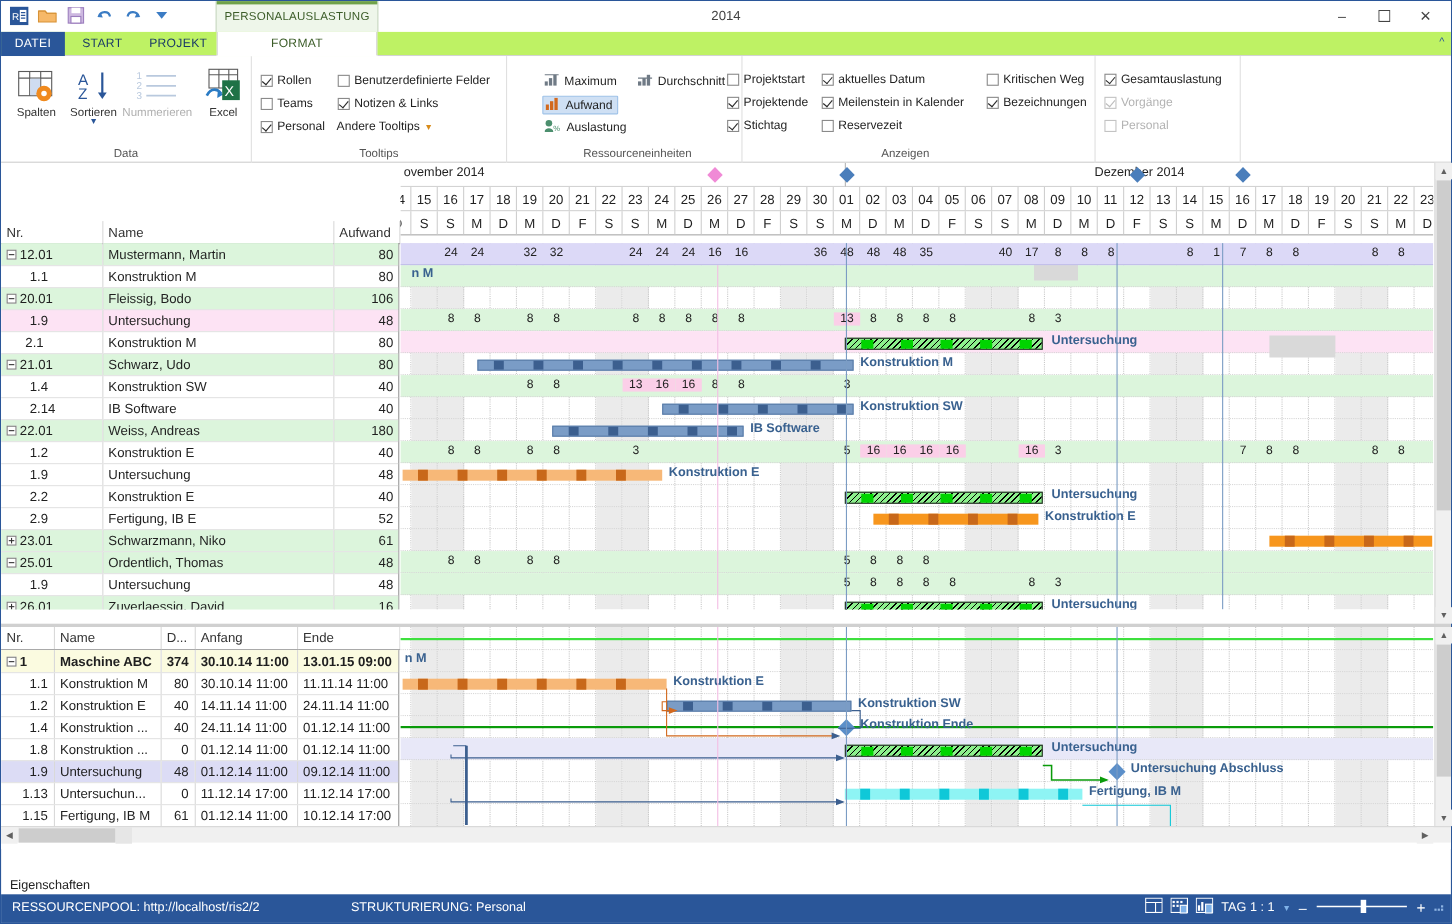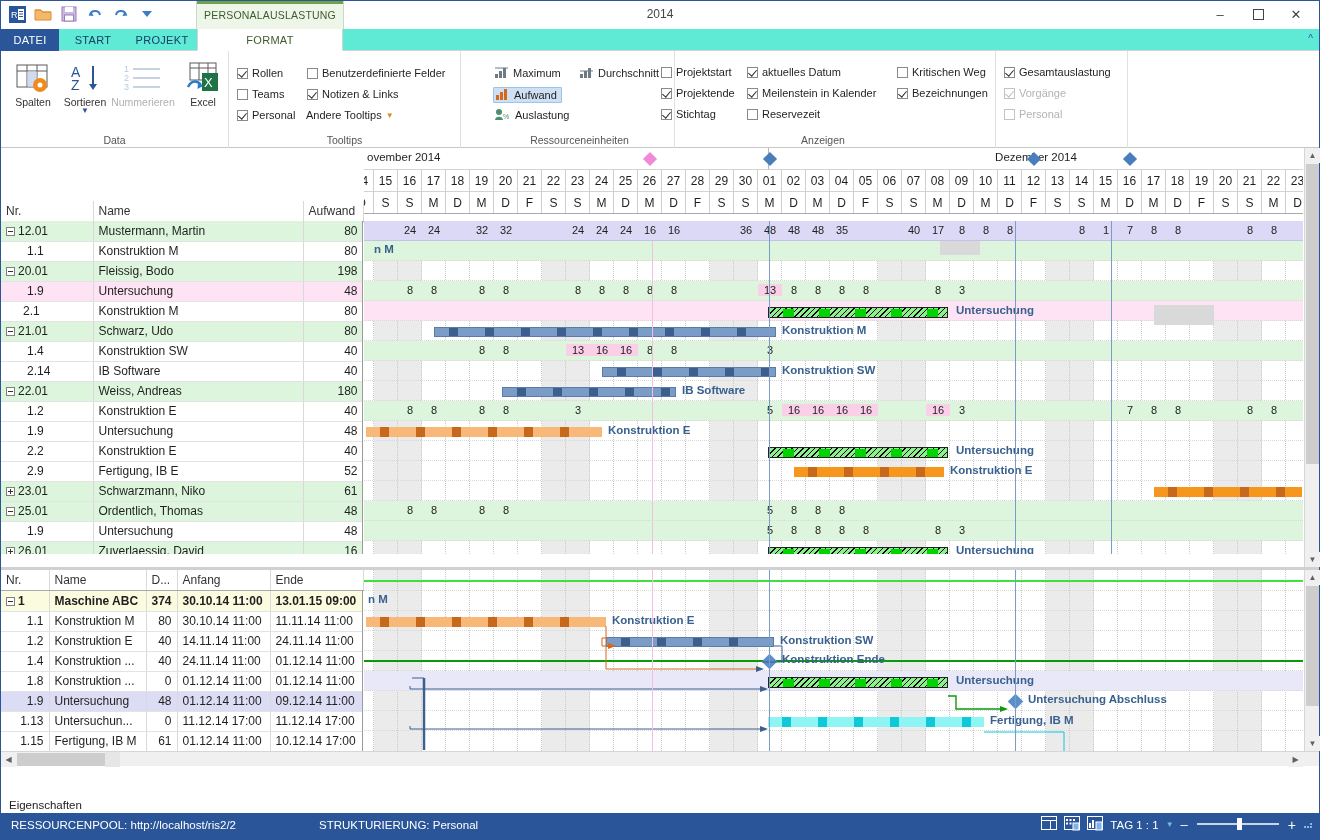--- a/index.html
+++ b/index.html
@@ -19,21 +19,21 @@
   .winttl { position:absolute; left:0; right:0; top:6px; text-align:center; font-size:12px; color:#444; }
   .wbtns { position:absolute; right:4px; top:2px; display:flex; }
   .wbtn { width:38px; height:22px; display:flex; align-items:center; justify-content:center; color:#444; font-size:13px; }
 
   
   .ctxband { position:absolute; left:195px; top:0; width:148px; height:28px; background:#eef6ea; border-left:1px solid #c9d9c2; border-right:1px solid #c9d9c2; }
   .ctxband .bar { height:3px; background:#6fa24a; }
   .ctxband .lbl { font-size:10.5px; text-align:center; color:#3b5c28; padding-top:5px; letter-spacing:.2px; }
 
   
-  .tabs { position:relative; height:22px; background:#5eead4; border-bottom:1px solid #d3d3d3; }
+  .tabs { position:relative; height:22px; background:#bef264; border-bottom:1px solid #d3d3d3; }
   .tab { position:absolute; top:0; height:22px; display:flex; align-items:center; justify-content:center;
          font-size:11px; letter-spacing:.3px; color:#1b3b66; }
   .tab.file { left:0; width:58px; background:#2a5699; color:#fff; }
   .tab.t1 { left:58px; width:68px; }
   .tab.t2 { left:126px; width:70px; }
   .tab.ctx { left:196px; width:146px; background:#fff; border:1px solid #d3d3d3; border-bottom:1px solid #fff; border-top:none; color:#3b5c28; z-index:3; }
 
   
   .ribbon { position:relative; height:97px; background:#fff; border-bottom:1px solid #c6c6c6; }
   .rgroup { position:absolute; top:0; height:97px; border-right:1px solid #e0e0e0; }
@@ -375,21 +375,21 @@
               <td class="num">80</td>
             </tr>
             <tr class="">
               <td style="padding-left: 26px;">1.1</td>
               <td>Konstruktion M</td>
               <td class="num">80</td>
             </tr>
             <tr class="rowRes">
               <td><span class="expander"></span>20.01</td>
               <td>Fleissig, Bodo</td>
-              <td class="num">198</td>
+              <td class="num">106</td>
             </tr>
             <tr class="rowPink">
               <td style="padding-left: 26px;">1.9</td>
               <td>Untersuchung</td>
               <td class="num">48</td>
             </tr>
             <tr class="">
               <td style="padding-left: 22px;">2.1</td>
               <td>Konstruktion M</td>
               <td class="num">80</td>

